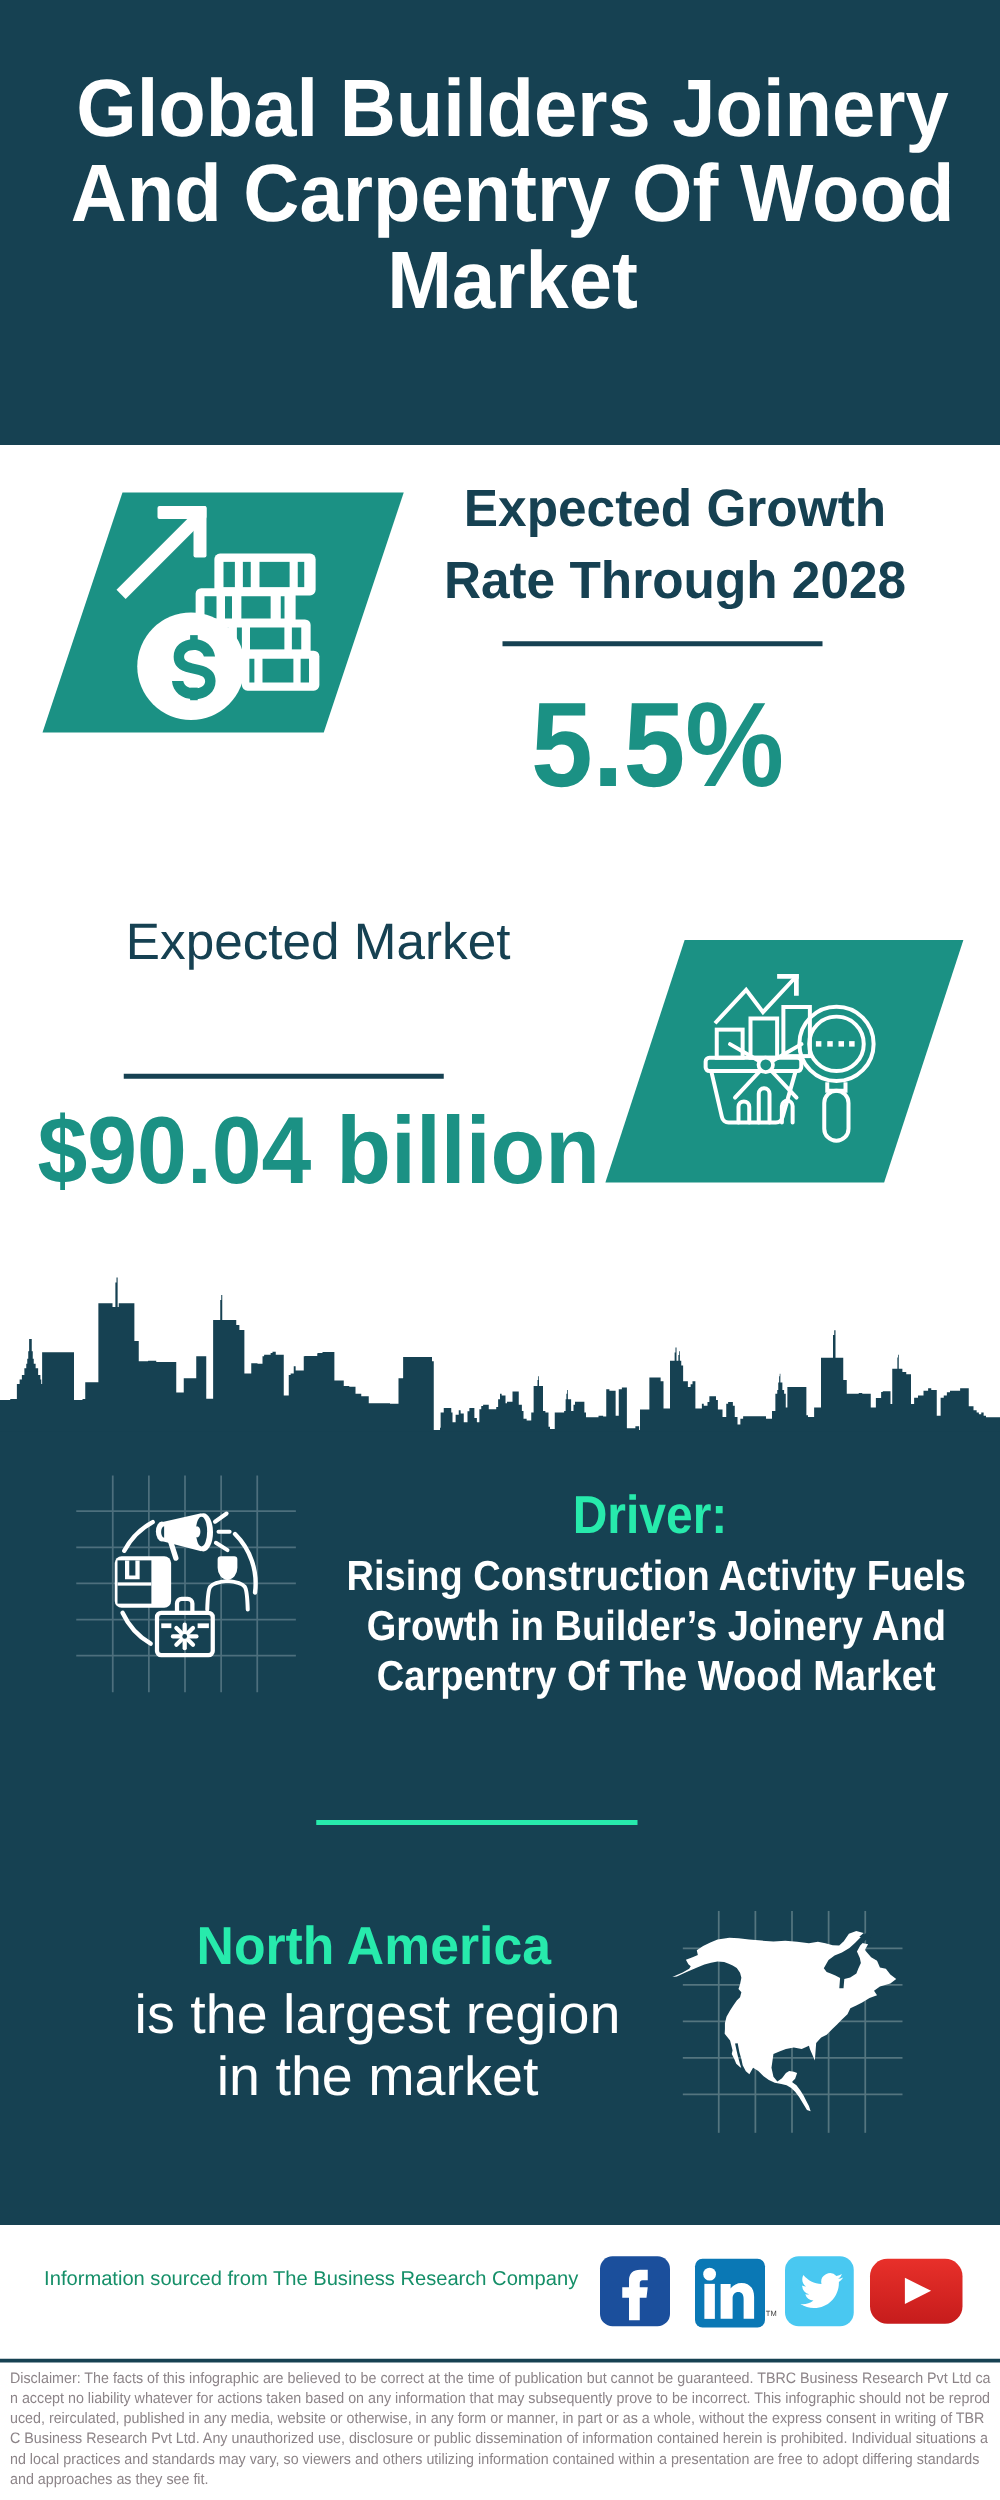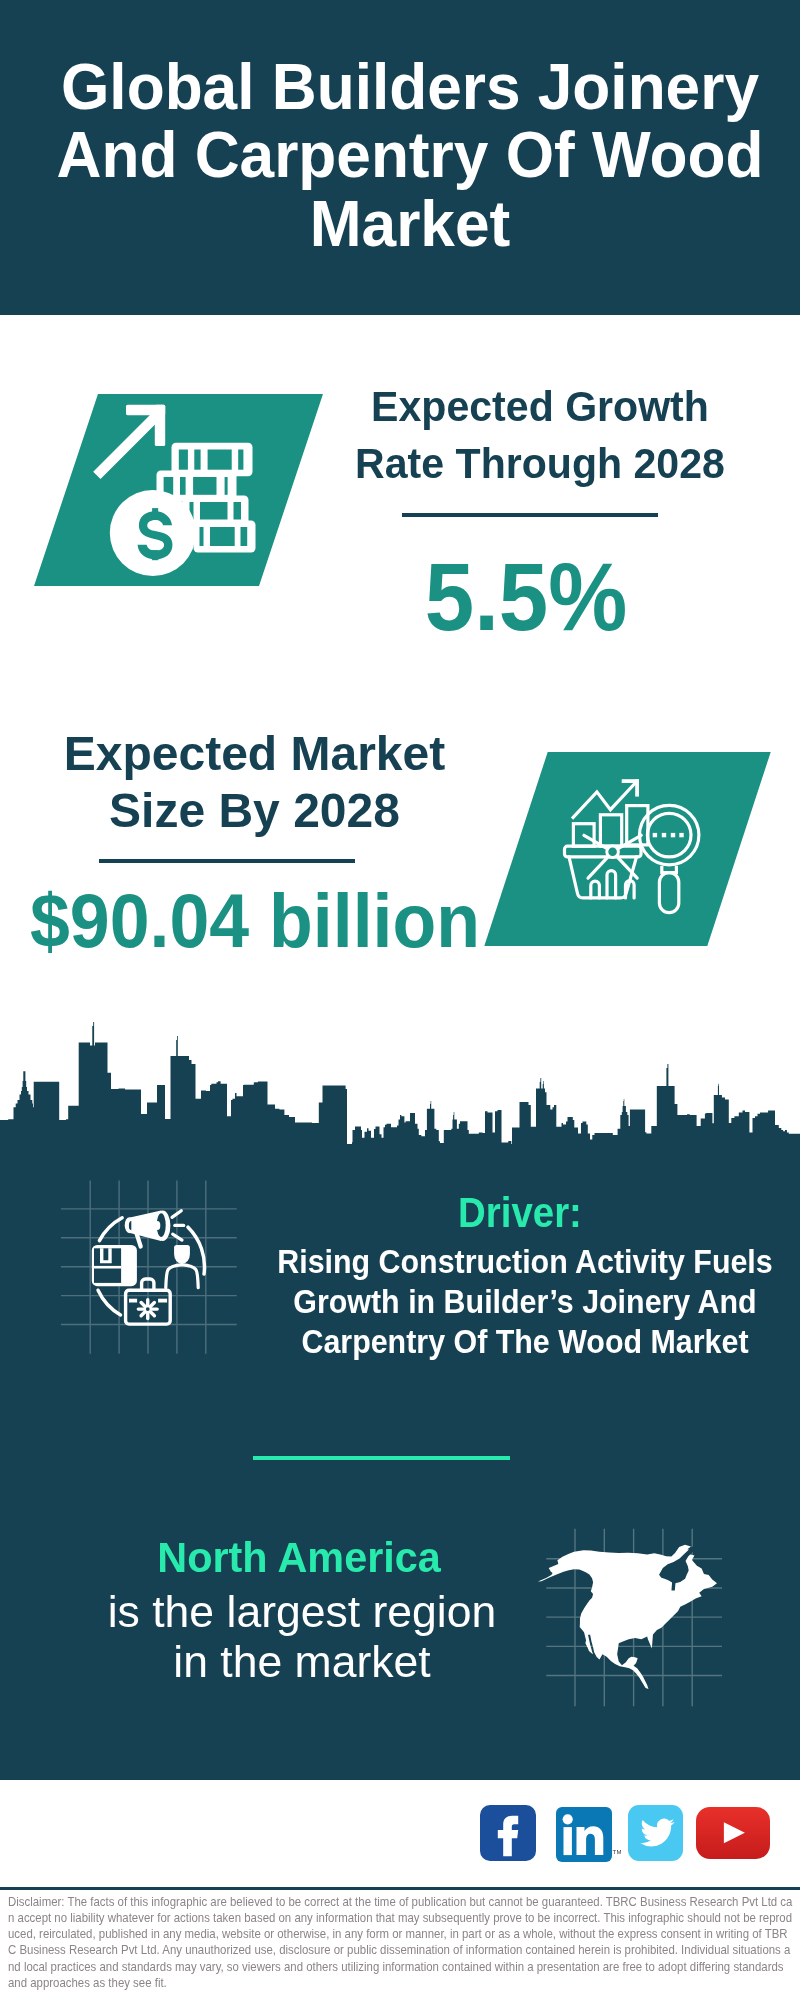--- a/index.html
+++ b/index.html
@@ -5,41 +5,41 @@
   html,body{margin:0;padding:0;}
   body{width:800px;height:2000px;position:relative;background:#ffffff;
        font-family:"Liberation Sans",sans-serif;overflow:hidden;}
   .abs{position:absolute;}
   svg{display:block;overflow:visible;}
   .cx{text-align:center;transform-origin:50% 0;}
   .cx span,#header-title span{white-space:nowrap;display:block;}
   .cx span{white-space:nowrap;display:block;}
 
   
-  #header{left:0;top:0;width:800px;height:315px;background:#164152;}
+  #header{left:0;top:0;width:800px;height:356px;background:#164152;}
   #header-title{position:absolute;left:10px;top:52.6px;width:800px;text-align:center;
       color:#ffffff;font-weight:bold;font-size:65px;line-height:68.75px;
       transform:scaleX(0.9566);transform-origin:50% 0;}
 
   
   #para1{left:66.4px;top:394.4px;width:224.8px;height:192px;background:#1b9184;
       transform:skewX(-18.43deg);}
   #icon1{left:85px;top:395px;}
   #growth-text{left:340px;top:377.7px;width:400px;color:#164152;
       font-weight:bold;font-size:42px;line-height:57.4px;transform:scaleX(0.978);}
   #growth-rule{left:402px;top:512.8px;width:256px;height:4px;background:#164152;}
   #growth-value{left:375.65px;top:549px;width:300px;color:#1b9184;
       font-weight:bold;font-size:96.2px;line-height:96.2px;transform:scaleX(0.9238);}
 
   
   #para2{left:515.6px;top:752px;width:222.8px;height:194px;background:#1b9184;
       transform:skewX(-18.1deg);}
   #icon2{left:562px;top:772px;}
   #size-text{left:54.5px;top:725px;width:400px;color:#164152;
-      font-weight:bold;font-size:48px;line-height:57px;transform:scaleX(1);}
+      font-weight:normal;font-size:41px;line-height:57px;transform:scaleX(1);}
   #size-rule{left:99px;top:859px;width:256px;height:4px;background:#164152;}
   #size-value{left:5.3px;top:882.6px;width:500px;color:#1b9184;
       font-weight:bold;font-size:76.1px;line-height:76.1px;transform:scaleX(0.9417);}
 
   
   #dark{left:0;top:1144px;width:800px;height:636px;background:#164152;}
   #skyline{left:0;top:1018px;}
 
   
   #driver-icon{left:60px;top:1179px;}
@@ -167,21 +167,20 @@
   </g>
   <g fill="#ffffff">
       <rect x="90.7" y="60.9" width="4.4" height="4.4"></rect>
       <rect x="99.8" y="60.9" width="4.4" height="4.4"></rect>
       <rect x="108.8" y="60.9" width="4.4" height="4.4"></rect>
       <rect x="117.3" y="60.9" width="4.4" height="4.4"></rect>
     </g>
 </svg>
 <div class="abs cx" id="size-text">
     <span>Expected Market</span>
-    <span>Size By 2028</span>
   </div>
 <div class="abs" id="size-rule"></div>
 <div class="abs cx" id="size-value">$90.04 billion</div>
 
 <div class="abs" id="dark"></div>
 <svg id="skyline" class="abs" width="800" height="127" viewBox="0 0 800 127">
     <path d="M 0 127 L 0.0 102.0 L 8.2 102.0 L 8.2 101.2 L 13.5 101.2 L 13.5 103.2 L 13.5 103.2 L 13.5 89.2 L 15.7 89.2 L 15.7 85.5 L 17.5 85.5 L 17.5 82.0 L 19.5 82.0 L 19.5 76.5 L 21.0 76.5 L 21.0 73.0 L 21.8 73.0 L 21.8 69.0 L 22.6 69.0 L 22.6 63.0 L 23.3 63.0 L 23.3 53.2 L 24.7 53.2 L 24.7 53.2 L 25.4 53.2 L 25.4 63.0 L 26.2 63.0 L 26.2 69.0 L 27.0 69.0 L 27.0 73.0 L 28.5 73.0 L 28.5 76.5 L 30.5 76.5 L 30.5 82.0 L 32.3 82.0 L 32.3 85.5 L 33.0 85.5 L 33.0 89.2 L 33.7 89.2 L 33.7 63.7 L 59.2 63.7 L 59.2 102.0 L 66.0 102.0 L 66.0 101.2 L 68.2 101.2 L 68.2 87.7 L 78.7 87.7 L 78.7 24.5 L 90.0 24.5 L 90.0 27.5 L 92.3 27.5 L 92.3 27.5 L 92.3 27.5 L 92.3 8.0 L 93.2 8.0 L 93.2 4.0 L 94.1 4.0 L 94.1 8.0 L 94.1 8.0 L 94.1 27.5 L 95.0 27.5 L 95.0 24.5 L 107.5 24.5 L 107.5 54.7 L 111.0 54.7 L 111.0 71.0 L 118.5 71.0 L 118.5 70.5 L 125.0 70.5 L 125.0 71.5 L 141.0 71.5 L 141.0 96.0 L 147.0 96.0 L 147.0 84.5 L 157.0 84.5 L 157.0 67.0 L 165.0 67.0 L 165.0 101.0 L 170.5 101.0 L 170.5 38.0 L 176.2 38.0 L 176.2 38.0 L 176.2 38.0 L 176.2 22.0 L 177.0 22.0 L 177.0 18.0 L 177.8 18.0 L 177.8 22.0 L 177.8 22.0 L 177.8 38.0 L 189.0 38.0 L 189.0 42.0 L 191.5 42.0 L 191.5 46.0 L 195.5 46.0 L 195.5 80.8 L 201.0 80.8 L 201.0 72.5 L 206.0 72.5 L 206.0 73.0 L 210.0 73.0 L 210.0 67.0 L 211.3 67.0 L 211.3 65.8 L 216.5 65.8 L 216.5 64.3 L 218.0 64.3 L 218.0 63.3 L 220.6 63.3 L 220.6 65.8 L 227.0 65.8 L 227.0 98.3 L 231.0 98.3 L 231.0 82.0 L 232.5 82.0 L 232.5 80.8 L 235.0 80.8 L 235.0 75.0 L 236.5 75.0 L 236.5 78.3 L 243.0 78.3 L 243.0 67.0 L 243.8 67.0 L 243.8 66.8 L 253.8 66.8 L 253.8 64.5 L 254.4 64.5 L 254.4 64.3 L 258.0 64.3 L 258.0 63.5 L 267.5 63.5 L 267.5 86.4 L 275.0 86.4 L 275.0 90.8 L 279.4 90.8 L 279.4 91.4 L 284.4 91.4 L 284.4 97.0 L 289.0 97.0 L 289.0 98.9 L 295.0 98.9 L 295.0 104.5 L 312.0 104.5 L 312.0 105.0 L 318.8 105.0 L 318.8 84.5 L 322.5 84.5 L 322.5 67.6 L 345.6 67.6 L 345.6 71.0 L 347.0 71.0 L 347.0 127.0 L 352.0 127.0 L 352.0 124.2 L 352.5 124.2 L 352.5 111.9 L 355.0 111.9 L 355.0 108.4 L 361.0 108.4 L 361.0 111.9 L 362.0 111.9 L 362.0 119.8 L 364.5 119.8 L 364.5 113.7 L 367.0 113.7 L 367.0 110.2 L 368.5 110.2 L 368.5 112.8 L 371.0 112.8 L 371.0 119.8 L 374.0 119.8 L 374.0 111.0 L 375.5 111.0 L 375.5 108.4 L 379.5 108.4 L 379.5 116.3 L 381.5 116.3 L 381.5 119.8 L 383.5 119.8 L 383.5 109.3 L 385.0 109.3 L 385.0 106.7 L 386.5 106.7 L 386.5 105.8 L 391.0 105.8 L 391.0 109.3 L 397.0 109.3 L 397.0 107.5 L 398.5 107.5 L 398.5 101.4 L 400.0 101.4 L 400.0 97.0 L 401.3 97.0 L 401.3 98.3 L 404.4 98.3 L 404.4 104.5 L 405.6 104.5 L 405.6 103.3 L 410.0 103.3 L 410.0 95.1 L 415.0 95.1 L 415.0 105.8 L 417.5 105.8 L 417.5 110.8 L 418.8 110.8 L 418.8 117.0 L 421.3 117.0 L 421.3 118.3 L 425.0 118.3 L 425.0 112.0 L 426.9 112.0 L 426.9 90.8 L 430.0 90.8 L 430.0 90.8 L 430.0 90.8 L 430.0 86.0 L 430.6 86.0 L 430.6 83.0 L 431.2 83.0 L 431.2 86.0 L 431.2 86.0 L 431.2 90.8 L 434.4 90.8 L 434.4 110.8 L 436.3 110.8 L 436.3 112.0 L 438.8 112.0 L 438.8 123.3 L 440.0 123.3 L 440.0 125.1 L 443.8 125.1 L 443.8 112.0 L 451.3 112.0 L 451.3 110.8 L 452.5 110.8 L 452.5 101.4 L 453.1 101.4 L 453.1 101.4 L 453.1 101.4 L 453.1 97.0 L 453.7 97.0 L 453.7 94.0 L 454.3 94.0 L 454.3 97.0 L 454.3 97.0 L 454.3 101.4 L 456.9 101.4 L 456.9 110.8 L 458.8 110.8 L 458.8 105.8 L 460.0 105.8 L 460.0 103.3 L 467.5 103.3 L 467.5 112.0 L 468.8 112.0 L 468.8 115.8 L 478.8 115.8 L 478.8 114.5 L 482.5 114.5 L 482.5 115.1 L 485.0 115.1 L 485.0 93.3 L 487.5 93.3 L 487.5 94.5 L 492.5 94.5 L 492.5 114.5 L 495.0 114.5 L 495.0 93.3 L 497.5 93.3 L 497.5 92.0 L 501.5 92.0 L 501.5 124.5 L 508.3 124.5 L 508.3 123.0 L 511.3 123.0 L 511.3 127.0 L 512.0 127.0 L 512.0 109.5 L 519.5 109.5 L 519.5 84.0 L 528.5 84.0 L 528.5 87.0 L 530.8 87.0 L 530.8 108.8 L 536.0 108.8 L 536.0 70.5 L 539.7 70.5 L 539.7 70.5 L 539.7 70.5 L 539.7 64.0 L 540.4 64.0 L 540.4 60.0 L 541.2 60.0 L 541.2 64.0 L 541.2 64.0 L 541.2 70.5 L 542.7 70.5 L 542.7 70.5 L 542.7 70.5 L 542.7 66.0 L 543.3 66.0 L 543.3 63.0 L 543.9 63.0 L 543.9 66.0 L 543.9 66.0 L 543.9 70.5 L 545.0 70.5 L 545.0 74.3 L 546.5 74.3 L 546.5 87.0 L 550.3 87.0 L 550.3 91.5 L 552.5 91.5 L 552.5 89.3 L 554.0 89.3 L 554.0 87.0 L 556.3 87.0 L 556.3 108.8 L 561.5 108.8 L 561.5 105.0 L 563.0 105.0 L 563.0 106.5 L 566.0 106.5 L 566.0 103.5 L 567.5 103.5 L 567.5 99.0 L 572.8 99.0 L 572.8 102.0 L 574.3 102.0 L 574.3 109.5 L 578.0 109.5 L 578.0 115.5 L 581.0 115.5 L 581.0 105.0 L 582.5 105.0 L 582.5 103.5 L 586.3 103.5 L 586.3 106.5 L 587.8 106.5 L 587.8 115.5 L 590.0 115.5 L 590.0 121.5 L 592.3 121.5 L 592.3 117.0 L 594.5 117.0 L 594.5 114.9 L 612.8 114.9 L 612.8 116.9 L 617.6 116.9 L 617.6 110.8 L 620.3 110.8 L 620.3 97.0 L 621.8 97.0 L 621.8 94.0 L 622.6 94.0 L 622.6 88.0 L 623.3 88.0 L 623.3 88.0 L 623.3 88.0 L 623.3 83.0 L 623.8 83.0 L 623.8 81.0 L 624.3 81.0 L 624.3 83.0 L 624.3 83.0 L 624.3 88.0 L 625.1 88.0 L 625.1 88.0 L 625.9 88.0 L 625.9 94.0 L 627.3 94.0 L 627.3 97.0 L 628.6 97.0 L 628.6 108.0 L 629.9 108.0 L 629.9 91.5 L 645.1 91.5 L 645.1 114.2 L 646.4 114.2 L 646.4 115.6 L 651.3 115.6 L 651.3 108.0 L 656.8 108.0 L 656.8 68.1 L 666.4 68.1 L 666.4 68.1 L 666.4 68.1 L 666.4 50.0 L 667.4 50.0 L 667.4 46.1 L 668.4 46.1 L 668.4 50.0 L 668.4 50.0 L 668.4 68.1 L 674.6 68.1 L 674.6 86.0 L 677.4 86.0 L 677.4 97.0 L 687.0 97.0 L 687.0 96.3 L 689.8 96.3 L 689.8 97.0 L 696.6 97.0 L 696.6 108.0 L 700.7 108.0 L 700.7 100.4 L 704.9 100.4 L 704.9 95.6 L 706.2 95.6 L 706.2 95.0 L 712.4 95.0 L 712.4 105.2 L 713.8 105.2 L 713.8 77.0 L 717.9 77.0 L 717.9 77.0 L 717.9 77.0 L 717.9 68.0 L 718.4 68.0 L 718.4 65.8 L 719.0 65.8 L 719.0 68.0 L 719.0 68.0 L 719.0 77.0 L 721.9 77.0 L 721.9 79.5 L 725.0 79.5 L 725.0 81.4 L 728.8 81.4 L 728.8 105.1 L 731.3 105.1 L 731.3 100.1 L 734.4 100.1 L 734.4 98.3 L 738.8 98.3 L 738.8 94.5 L 742.5 94.5 L 742.5 92.6 L 745.0 92.6 L 745.0 93.9 L 749.4 93.9 L 749.4 114.5 L 752.5 114.5 L 752.5 100.1 L 755.0 100.1 L 755.0 98.3 L 757.5 98.3 L 757.5 95.8 L 760.0 95.8 L 760.0 94.5 L 768.1 94.5 L 768.1 92.6 L 775.0 92.6 L 775.0 107.0 L 778.8 107.0 L 778.8 110.1 L 781.3 110.1 L 781.3 112.0 L 783.1 112.0 L 783.1 113.3 L 785.0 113.3 L 785.0 112.0 L 786.9 112.0 L 786.9 114.5 L 788.8 114.5 L 788.8 115.8 L 800 115.8 L 800 127 Z" fill="#164152"></path>
   </svg>
 <svg id="driver-icon" class="abs" width="178" height="178" viewBox="0 0 178 178">
   <g stroke="#4d6f7d" stroke-width="1.4" fill="none">
@@ -270,20 +269,21 @@
       <line x1="6.25" y1="93.15" x2="182" y2="93.15"></line>
       <line x1="6.25" y1="122.35" x2="182" y2="122.35"></line>
       <line x1="6.25" y1="151.55" x2="182" y2="151.55"></line>
     </g>
   <g transform="translate(-3.81,-3.96) scale(1.0518,1.0401)">
     <path d="M 1.6 59.1 L 9.4 55.7 L 14.4 52.9 L 15.6 51.0 L 13.8 49.4 L 11.9 46.0 L 16.5 44.2 L 21.0 42.2 L 20.2 38.6 L 25.0 35.4 L 30.5 32.6 L 36.0 30.4 L 45.0 29.0 L 52.0 29.4 L 60.0 30.4 L 69.5 31.2 L 78.5 31.8 L 87.5 31.4 L 96.5 32.0 L 105.5 33.2 L 112.3 32.0 L 118.0 33.2 L 123.6 34.8 L 128.5 35.0 L 132.0 31.6 L 135.9 26.0 L 141.5 23.8 L 147.1 25.4 L 143.8 28.2 L 148.3 29.4 L 146.0 33.0 L 150.5 34.0 L 148.0 38.5 L 152.8 44.0 L 157.3 46.6 L 159.5 51.8 L 164.0 52.8 L 167.4 57.2 L 171.9 60.8 L 167.4 64.2 L 159.5 66.4 L 155.0 69.8 L 157.3 73.2 L 151.6 75.4 L 146.0 78.8 L 141.5 81.1 L 137.0 83.3 L 134.8 87.8 L 130.2 92.3 L 126.9 95.7 L 123.5 99.0 L 119.0 103.6 L 114.8 105.8 L 111.0 110.0 L 110.0 123.5 L 106.2 114.5 L 105.5 112.0 L 100.0 114.5 L 94.0 113.5 L 88.0 114.5 L 83.0 116.5 L 78.5 118.5 L 77.0 129.0 L 78.5 136.0 L 81.5 139.5 L 85.0 137.0 L 88.0 133.0 L 90.5 131.5 L 94.0 132.0 L 96.5 133.0 L 95.0 137.5 L 92.5 140.0 L 96.0 142.5 L 99.0 146.5 L 101.5 150.5 L 103.5 154.5 L 105.5 158.5 L 106.8 162.5 L 104.0 161.5 L 101.0 156.5 L 98.0 151.5 L 95.0 147.5 L 92.0 144.5 L 88.5 142.5 L 84.5 141.5 L 79.5 140.5 L 75.0 138.5 L 71.0 135.5 L 67.0 131.5 L 63.0 129.0 L 60.2 134.0 L 57.5 131.6 L 55.1 127.1 L 54.1 122.2 L 52.6 117.0 L 51.3 110.2 L 49.3 110.4 L 50.4 115.5 L 51.5 120.4 L 53.0 126.0 L 54.0 129.0 L 53.2 128.6 L 50.2 126.0 L 48.7 122.2 L 46.8 118.5 L 47.4 115.5 L 45.5 108.0 L 41.4 102.8 L 41.6 99.1 L 41.6 94.8 L 42.8 89.8 L 45.6 84.8 L 48.1 81.0 L 50.6 77.3 L 53.1 74.8 L 54.1 71.0 L 51.9 68.5 L 53.1 64.8 L 54.1 59.8 L 53.1 56.0 L 50.6 52.3 L 47.5 50.4 L 44.5 49.0 L 41.0 47.6 L 36.0 47.2 L 31.0 48.2 L 26.0 49.6 L 20.0 52.0 L 12.0 55.6 L 5.0 58.8 Z" fill="#ffffff"></path>
     <path d="M 130.6 40.4 L 136.3 36.9 L 140.5 33.0 L 145.0 28.5 L 149.5 25.0 L 153.5 27.5 L 148.5 31.0 L 144.5 35.0 L 142.0 39.5 L 144.2 44.5 L 145.0 48.5 L 143.0 52.9 L 141.6 56.4 L 136.9 59.5 L 132.4 60.8 L 131.8 67.8 L 128.6 67.8 L 129.2 60.0 L 125.6 58.0 L 122.0 56.4 L 119.0 55.4 L 116.8 52.5 L 120.4 46.2 L 125.0 42.6 Z" fill="#164152"></path>
   </g>
 </svg>
 <div class="abs" id="footer-text">
+  <div>Information sourced from The Business Research Company</div>
 </div>
 
 <div class="abs" id="fb">
   <svg width="56.3" height="55.9" viewBox="0 0 56.3 55.9">
     <path d="M 23.2 51.3 V 33.3 H 17.8 V 24.9 H 23.2 V 19.5 C 23.2 13.8 26.3 10.8 32.2 10.8
              H 38.2 V 19.3 H 34.2 C 32.3 19.3 31.8 20.2 31.8 22.2 V 24.9 H 38.2 L 37.2 33.3
              H 31.8 V 51.3 Z" fill="#ffffff"></path>
   </svg>
 </div>
 <div class="abs" id="li">

